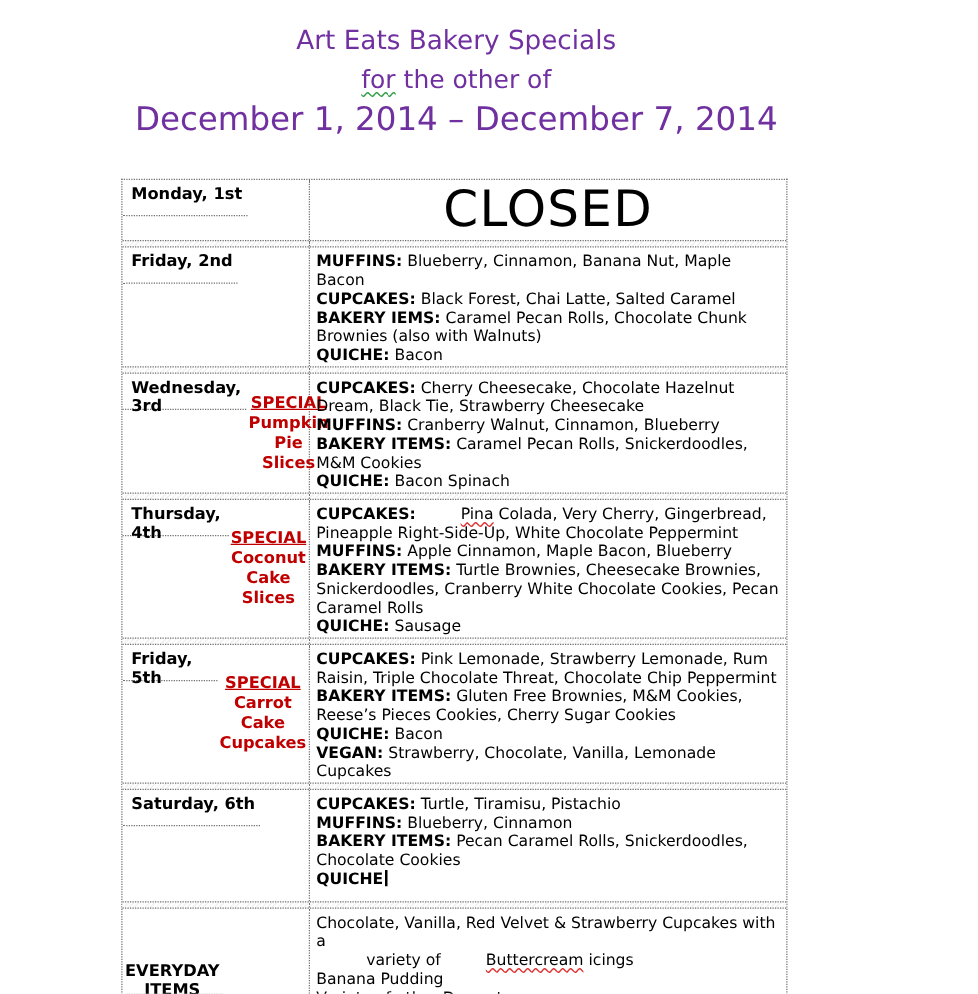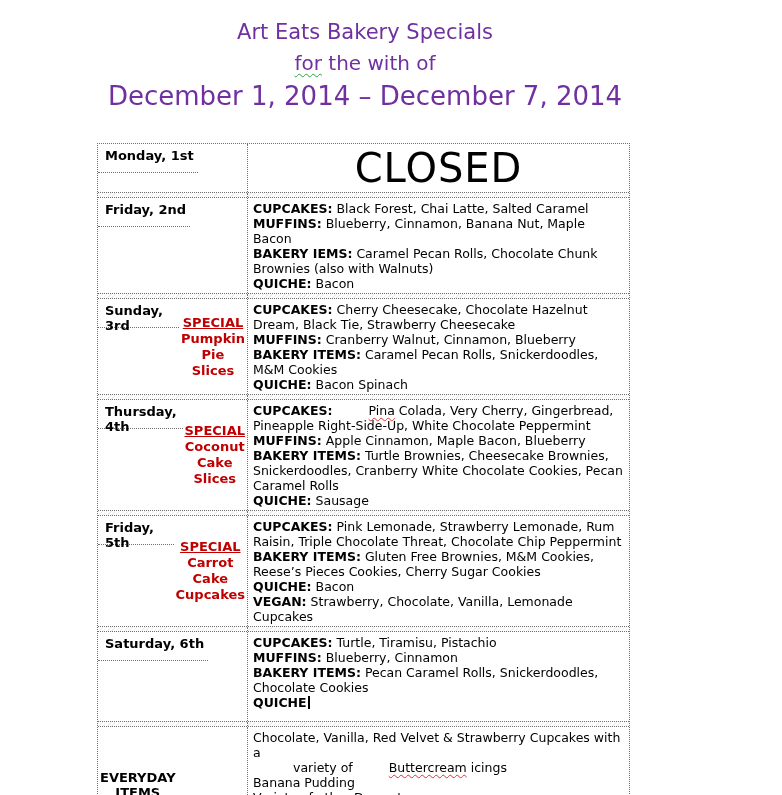--- a/index.html
+++ b/index.html
@@ -43,21 +43,21 @@
   .row-sep{height:6px;box-sizing:border-box;border-top:1px dotted var(--bd);border-bottom:1px dotted var(--bd);
            background:repeating-linear-gradient(135deg,#efefef 0 1px,#ffffff 1px 3px);display:flex;}
   .row-sep .sep-l{width:150px;box-sizing:border-box;border-right:1px dotted var(--bd);}
   .row-sep .sep-r{flex:1;}
 </style>
 </head>
 <body>
 
 <div class="header">
   <div class="title-1">Art Eats Bakery Specials</div>
-  <div class="title-2"><span class="sq-green">for</span><span> the with of</span></div>
+  <div class="title-2"><span class="sq-green">for</span><span> the other of</span></div>
   <div class="title-3">December 1, 2014 – December 7, 2014</div>
 </div>
 
 <div class="menu-table" id="menu-table">
     <div class="menu-row" style="min-height: 48px;">
       <div class="col-left">
         <div class="day-cell">Monday, 1st</div>
         <div class="day-sub"></div>
       </div>
       <div class="col-right closed">
@@ -67,33 +67,33 @@
     <div class="row-sep">
       <div class="sep-l"></div>
       <div class="sep-r"></div>
     </div>
     <div class="menu-row" style="min-height: 88px;">
       <div class="col-left">
         <div class="day-cell">Friday, 2nd</div>
         <div class="day-sub"></div>
       </div>
       <div class="col-right">
+        <div class="menu-line"><span class="b">MUFFINS:</span><span> Blueberry, Cinnamon, Banana Nut, Maple Bacon</span></div>
         <div class="menu-line"><span class="b">CUPCAKES:</span><span> Black Forest, Chai Latte, Salted Caramel</span></div>
-        <div class="menu-line"><span class="b">MUFFINS:</span><span> Blueberry, Cinnamon, Banana Nut, Maple Bacon</span></div>
         <div class="menu-line"><span class="b">BAKERY IEMS:</span><span> Caramel Pecan Rolls, Chocolate Chunk Brownies (also with Walnuts)</span></div>
         <div class="menu-line"><span class="b">QUICHE:</span><span> Bacon</span></div>
       </div>
     </div>
     <div class="row-sep">
       <div class="sep-l"></div>
       <div class="sep-r"></div>
     </div>
     <div class="menu-row" style="min-height: 89px;">
       <div class="col-left">
-        <div class="day-cell">Sunday, 3rd</div>
+        <div class="day-cell">Wednesday, 3rd</div>
         <div class="day-sub">
           <div class="special"><span class="u">SPECIAL</span><br>Pumpkin Pie Slices</div>
         </div>
       </div>
       <div class="col-right">
         <div class="menu-line"><span class="b">CUPCAKES:</span><span> Cherry Cheesecake, Chocolate Hazelnut Dream, Black Tie, Strawberry Cheesecake</span></div>
         <div class="menu-line"><span class="b">MUFFINS:</span><span> Cranberry Walnut, Cinnamon, Blueberry</span></div>
         <div class="menu-line"><span class="b">BAKERY ITEMS:</span><span> Caramel Pecan Rolls, Snickerdoodles, M&amp;M Cookies</span></div>
         <div class="menu-line"><span class="b">QUICHE:</span><span> Bacon Spinach</span></div>
       </div>

